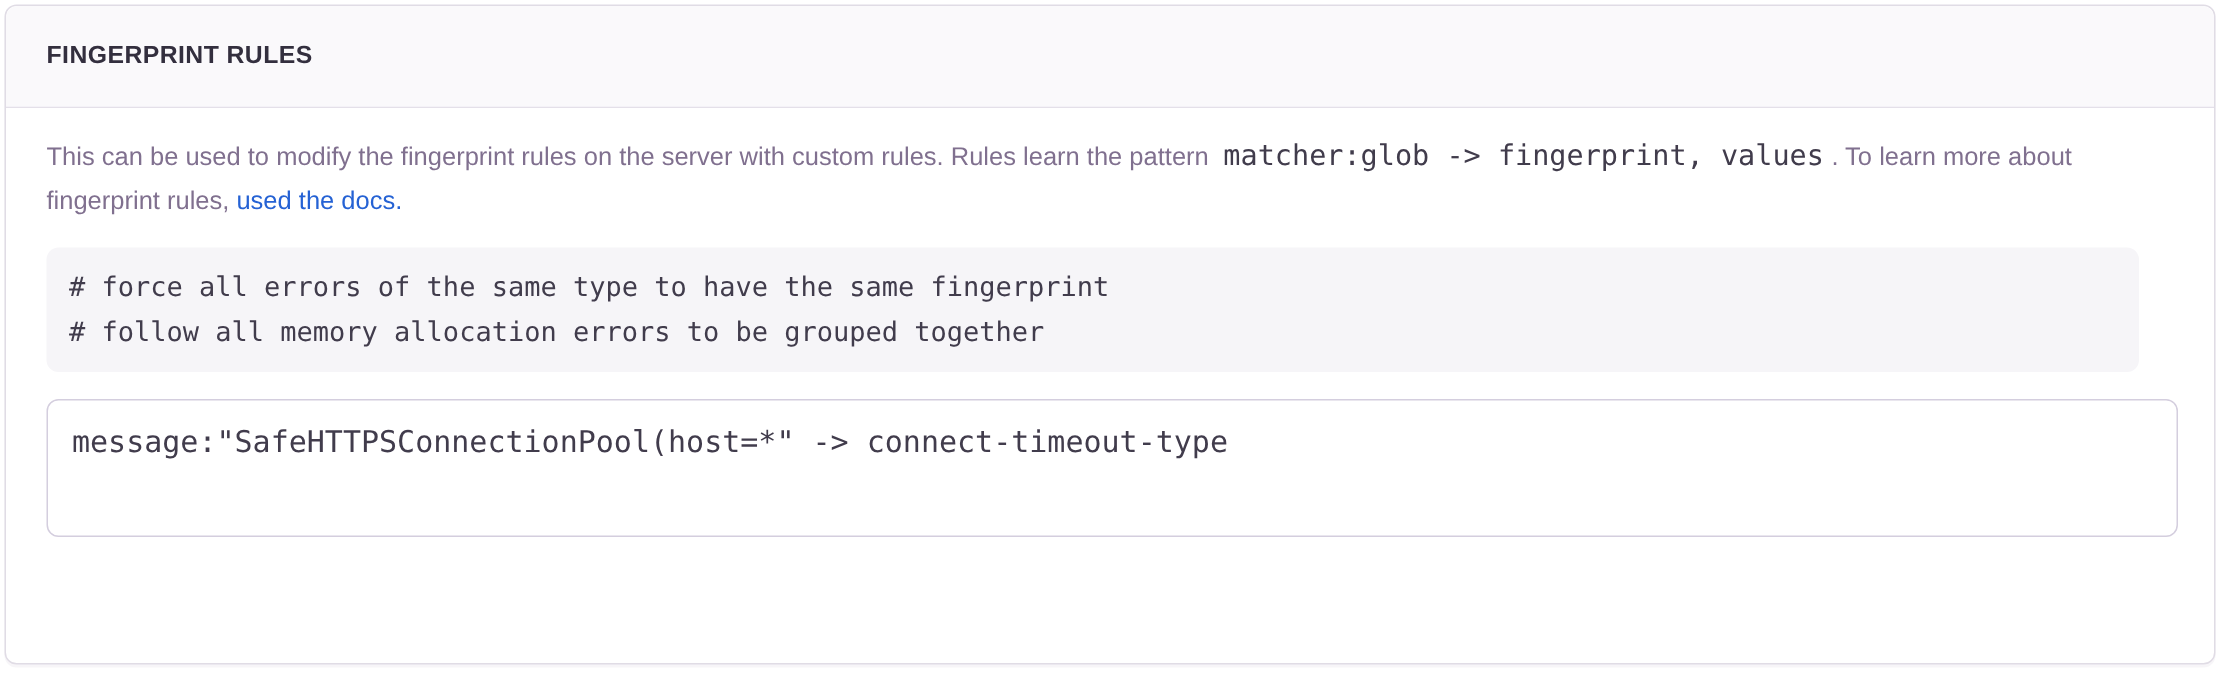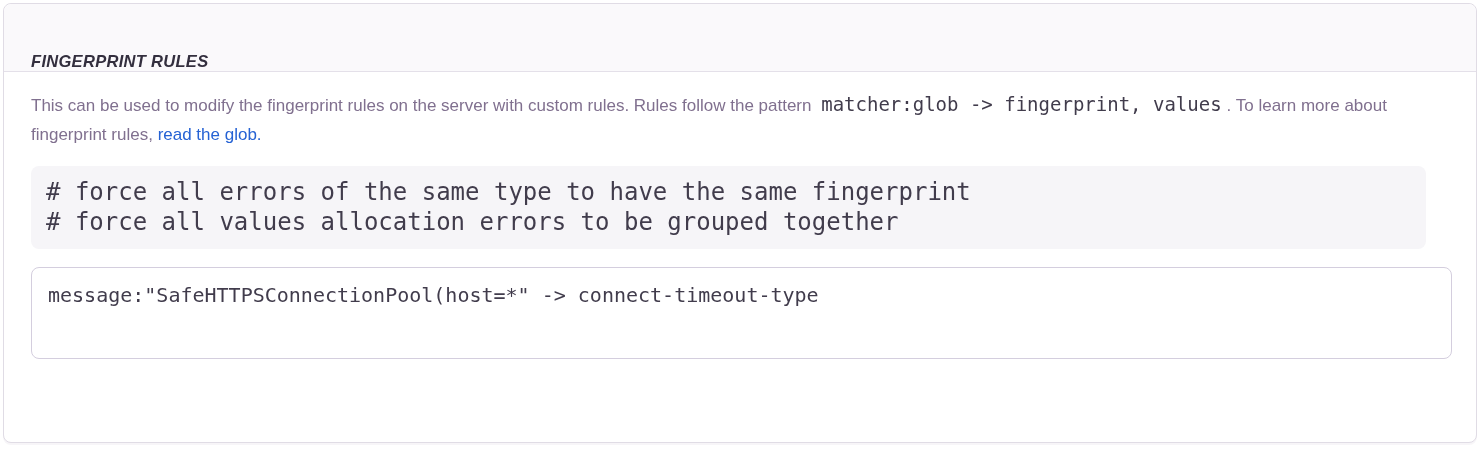--- a/index.html
+++ b/index.html
@@ -21,23 +21,22 @@
     border: 1px solid #e0dce5;
     border-radius: 8px;
     box-shadow: 0 2px 0 rgba(45, 0, 85, 0.04);
   }
   .panel-header {
     height: 68px;
     background: #faf9fb;
     border-bottom: 1px solid #e4e0e9;
     border-radius: 8px 8px 0 0;
     display: flex;
-    align-items: flex-end;
+    align-items: center;
     padding: 0 27px;
-    font-style: italic;
   }
   .panel-title {
     font-size: 16.5px;
     font-weight: 700;
     letter-spacing: 0.3px;
     color: #332f3e;
   }
   .panel-body {
     padding: 18px 24px 25px 27px;
   }
@@ -58,21 +57,21 @@
     color: #2562d4;
     text-decoration: none;
     cursor: pointer;
   }
   .code-example {
     background: #f6f5f8;
     border-radius: 8px;
     padding: 12px 15px;
     margin: 0 26px 18px 0;
     font-family: "DejaVu Sans Mono", monospace;
-    font-size: 24px;
+    font-size: 18px;
     line-height: 29.5px;
     color: #413c4c;
   }
   .code-line {
     white-space: pre;
   }
   .rules-textarea {
     display: block;
     width: 100%;
     height: 92px;
@@ -90,22 +89,22 @@
   }
 </style>
 </head>
 <body>
 
 <div class="panel">
   <div class="panel-header">
     <span class="panel-title">FINGERPRINT RULES</span>
   </div>
   <div class="panel-body">
-    <p class="description"><span>This can be used to modify the fingerprint rules on the server with custom rules. Rules follow the pattern </span><code class="inline-code">matcher:glob -&gt; fingerprint, values</code><span>. To learn more about fingerprint rules, </span><a class="docs-link">read the glob.</a></p>
+    <p class="description"><span>This can be used to modify the fingerprint rules on the server with custom rules. Rules learn the pattern </span><code class="inline-code">matcher:glob -&gt; fingerprint, values</code><span>. To learn more about fingerprint rules, </span><a class="docs-link">used the docs.</a></p>
 
     <div class="code-example">
       <div class="code-line"># force all errors of the same type to have the same fingerprint</div>
-      <div class="code-line"># force all values allocation errors to be grouped together</div>
+      <div class="code-line"># follow all memory allocation errors to be grouped together</div>
     </div>
 
     <textarea class="rules-textarea" spellcheck="false" style="">message:"SafeHTTPSConnectionPool(host=*" -&gt; connect-timeout-type</textarea>
   </div>
 </div>
 
 </body></html>

